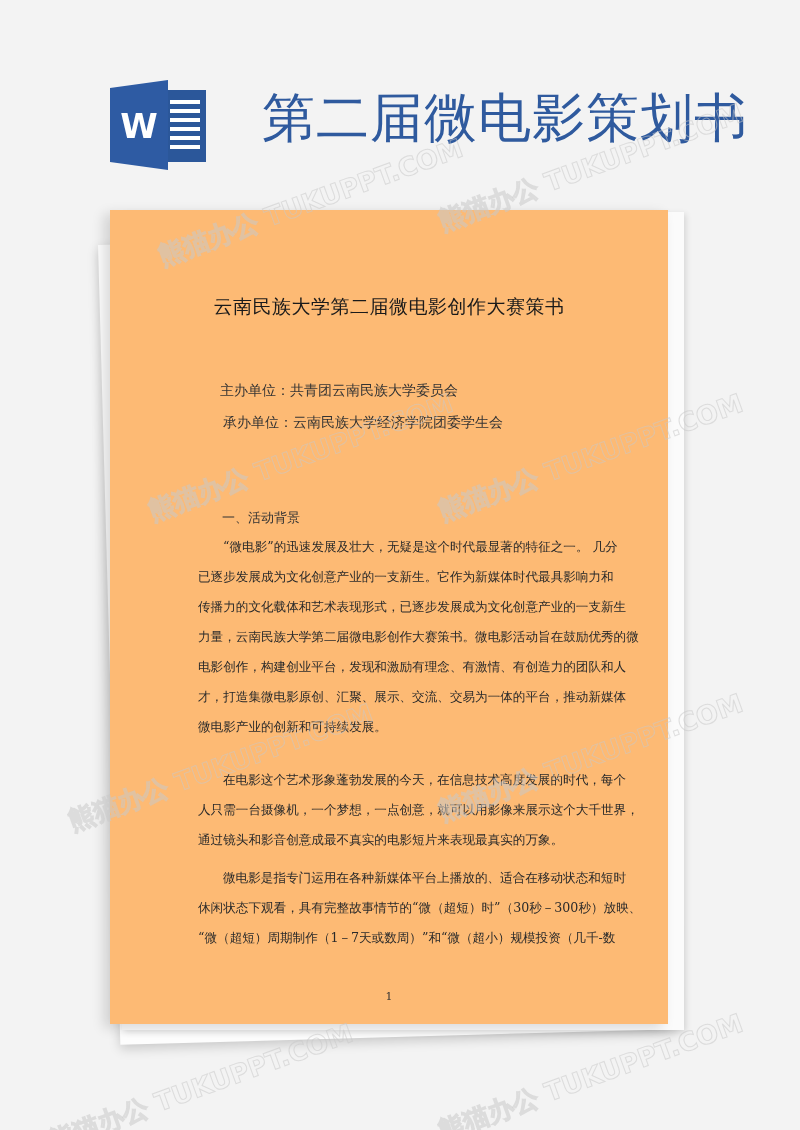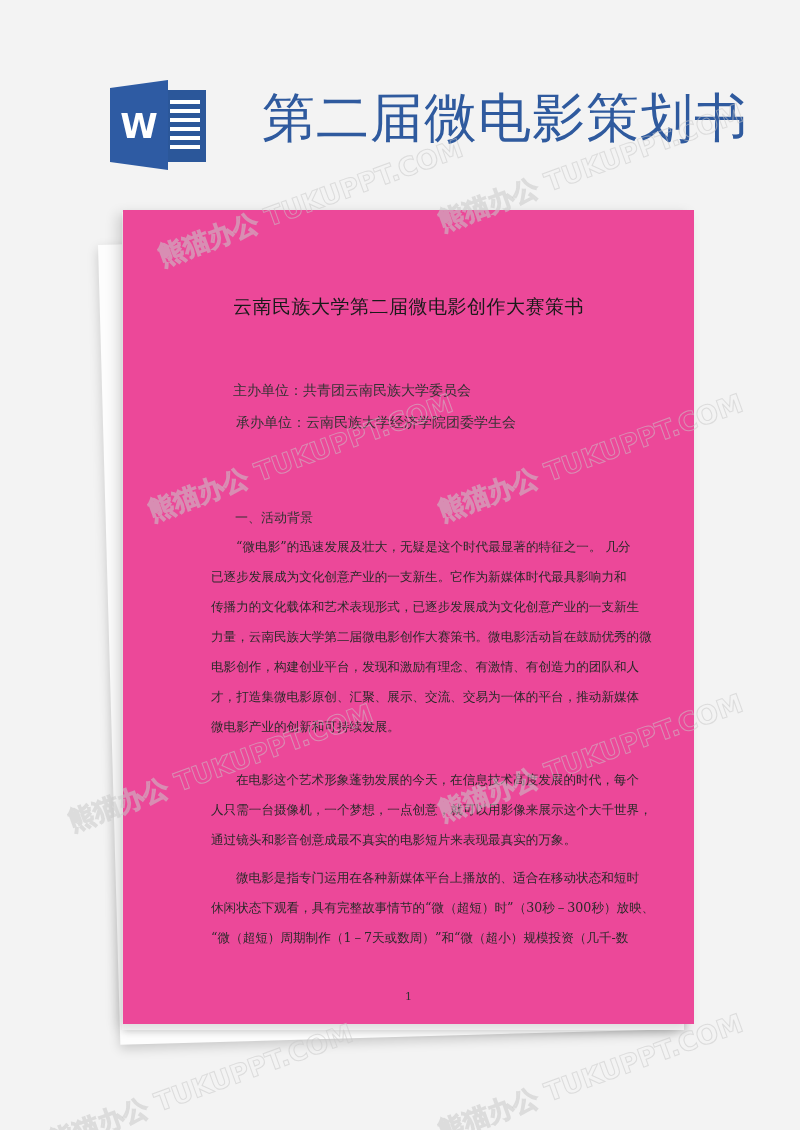--- a/index.html
+++ b/index.html
@@ -28,24 +28,23 @@
   .sheet-back {
     position: absolute; left: 98px; top: 245px; width: 556px; height: 800px;
     background: #fdfdfd; transform: rotate(-1.6deg); transform-origin: 0 0;
     box-shadow: 0 4px 12px rgba(0,0,0,0.18);
   }
   .sheet-mid {
     position: absolute; left: 122px; top: 212px; width: 562px; height: 818px;
     background: #fbfbfb; box-shadow: 2px 2px 6px rgba(0,0,0,0.12);
   }
   .page {
-    position: absolute; left: 123px; top: 210px; width: 558px; height: 814px;
-    background: #ec4899; box-shadow: -6px 4px 12px rgba(0,0,0,0.14);
+    position: absolute; left: 110px; top: 210px; width: 558px; height: 814px;
+    background: #fdba74; box-shadow: -6px 4px 12px rgba(0,0,0,0.14);
     color: #222;
-    padding-left: 13px;
   }
   .doc-title {
     position: absolute; left: 0; width: 100%; top: 84px; text-align: center;
     font-size: 19px; color: #1a1a1a; letter-spacing: 0.5px;
   }
   .org-line { position: absolute; font-size: 14px; color: #333; }
   .org-1 { left: 110px; top: 172px; }
   .org-2 { left: 113px; top: 204px; }
   .section-head { position: absolute; left: 112px; top: 299px; font-size: 13px; color: #333; }
   .para {

